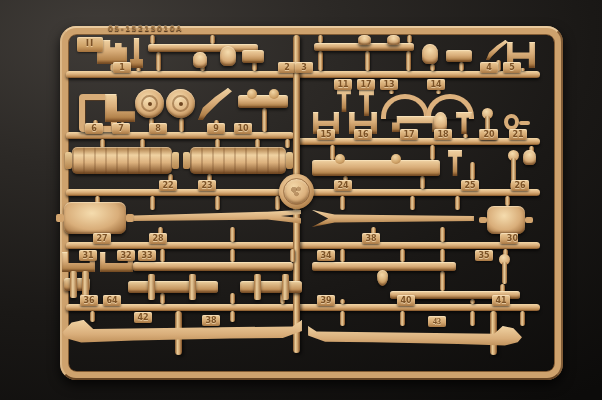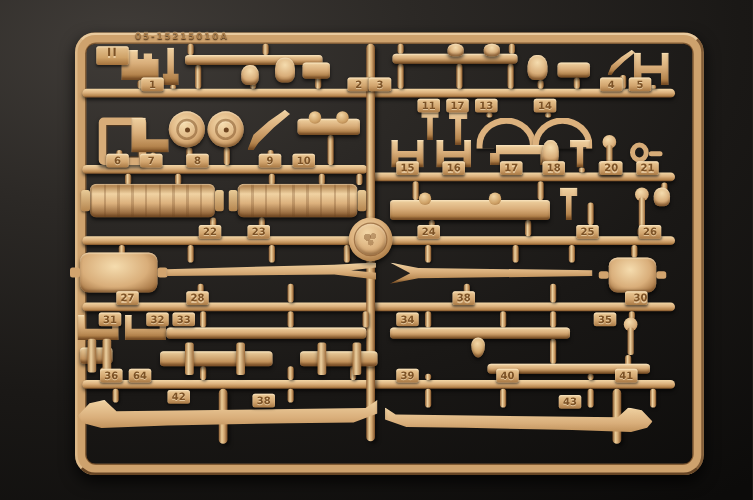--- a/index.html
+++ b/index.html
@@ -297,18 +297,18 @@
       <div class="tag" style="left: 138px; top: 250px;">33</div>
       <div class="tag" style="left: 317px; top: 250px;">34</div>
       <div class="tag" style="left: 475px; top: 250px;">35</div>
       <div class="tag" style="left: 80px; top: 295px;">36</div>
       <div class="tag" style="left: 103px; top: 295px;">64</div>
       <div class="tag" style="left: 202px; top: 295px; margin-top: 20px;">38</div>
       <div class="tag" style="left: 317px; top: 295px;">39</div>
       <div class="tag" style="left: 397px; top: 295px;">40</div>
       <div class="tag" style="left: 492px; top: 295px;">41</div>
       <div class="tag" style="left: 134px; top: 312px;">42</div>
-      <div class="tag" style="left: 447px; top: 316px;">43</div>
+      <div class="tag" style="left: 428px; top: 316px; font-family: Liberation Serif, serif;">43</div>
     </div>
   <div class="medallion"></div>
   <div class="corner-mark">II</div>
   <div class="mold-code">05-15215010A</div>
 </div>
 
 </body></html>

